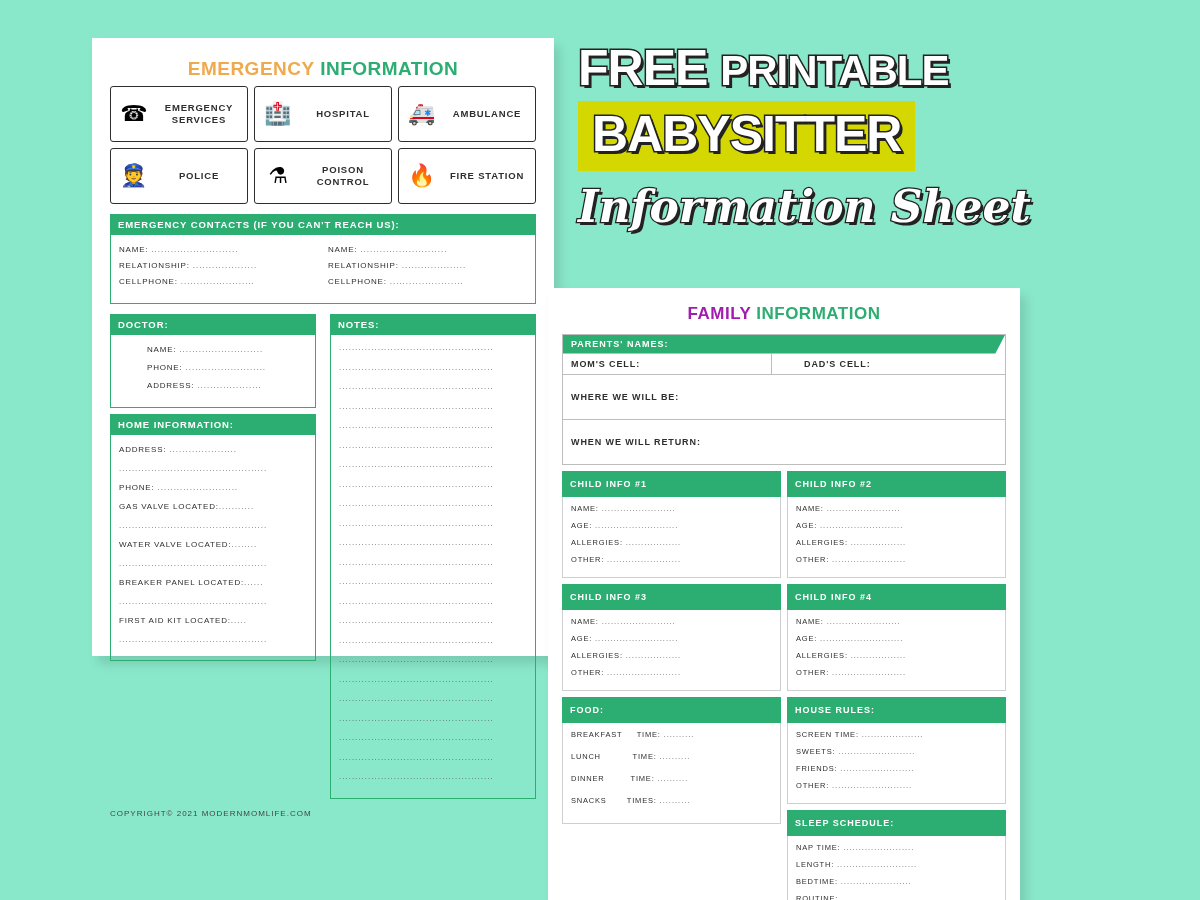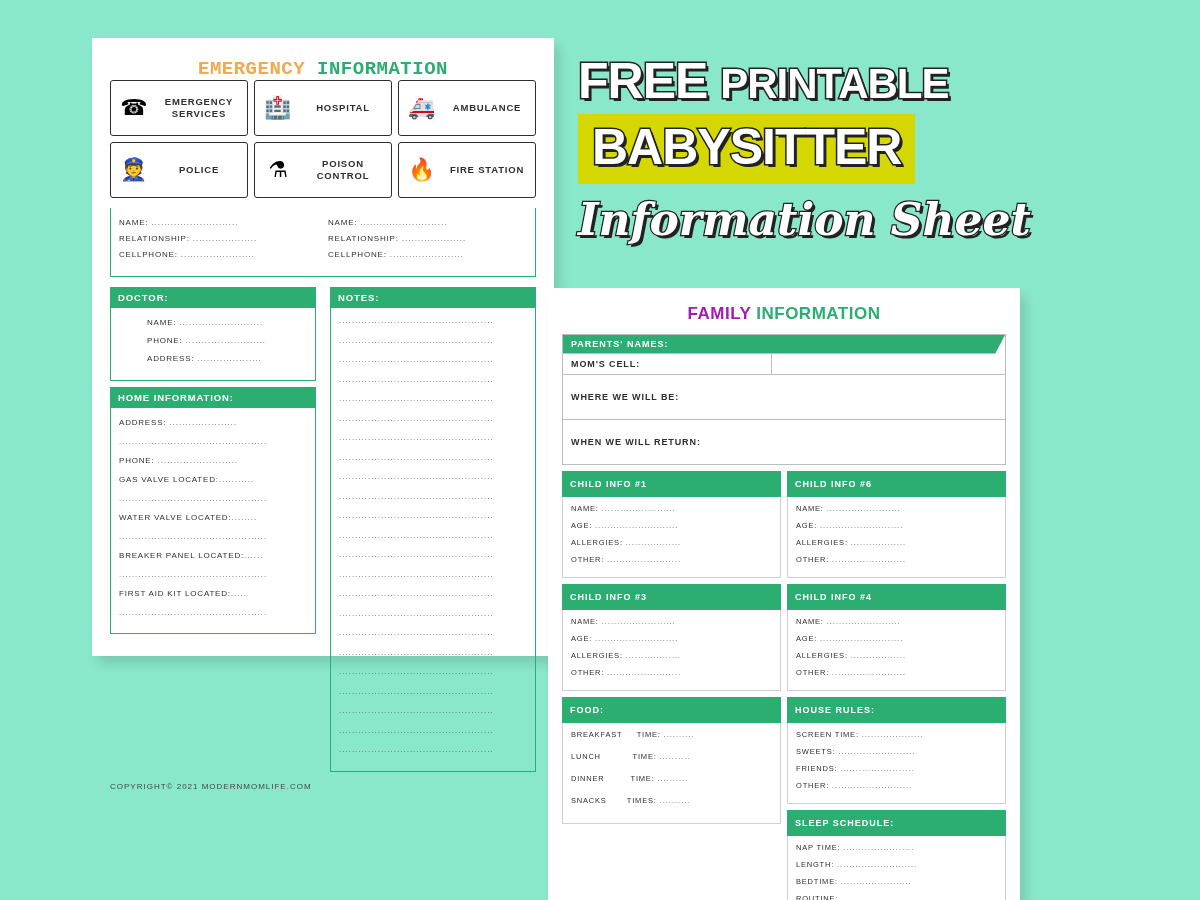--- a/index.html
+++ b/index.html
@@ -19,22 +19,21 @@
     width: 462px; height: 618px;
     background: #ffffff;
     box-shadow: 6px 8px 10px rgba(0,0,0,0.12);
     padding: 14px 18px 10px 18px;
   }
   .s1-title {
     text-align: center;
     font-size: 19px;
     font-weight: bold;
     letter-spacing: 0.5px;
-    margin: 6px 0 0 0;
-    font-family: Liberation Mono, monospace;
+    margin: 6px 0 6px 0;
   }
   .s1-title .orange { color: #f0a94c; }
   .s1-title .green  { color: #2cad72; }
 
   .contact-grid {
     display: grid;
     grid-template-columns: 1fr 1fr 1fr;
     gap: 6px;
   }
   .cbox {
@@ -192,20 +191,21 @@
       <span class="ico">⚗</span>
       <span class="lbl">POISON<br>CONTROL</span>
     </div>
     <div class="cbox">
       <span class="ico">🔥</span>
       <span class="lbl">FIRE STATION</span>
     </div>
   </div>
 
   <div class="panel-wrap">
+    <div class="greenbar">EMERGENCY CONTACTS (IF YOU CAN'T REACH US):</div>
     <div class="panel">
       <div class="two-col">
         <div>
           <div class="fline"><span>NAME:</span> <span class="dots">...........................</span></div>
           <div class="fline"><span>RELATIONSHIP:</span> <span class="dots">....................</span></div>
           <div class="fline"><span>CELLPHONE:</span> <span class="dots">.......................</span></div>
         </div>
         <div>
           <div class="fline"><span>NAME:</span> <span class="dots">...........................</span></div>
           <div class="fline"><span>RELATIONSHIP:</span> <span class="dots">....................</span></div>
@@ -281,37 +281,38 @@
 
   <div class="s2-title">
     <span class="orange">FAMILY</span>
     <span class="green">INFORMATION</span>
   </div>
 
   <div class="tbl">
     <div class="row-green notch">PARENTS' NAMES:</div>
     <div class="row-split">
       <div>MOM'S CELL:</div>
+      <div>DAD'S CELL:</div>
     </div>
     <div class="row-plain">WHERE WE WILL BE:</div>
     <div class="row-plain">WHEN WE WILL RETURN:</div>
   </div>
 
   <div class="grid2">
     <div>
       <div class="cardhdr">CHILD INFO #1</div>
       <div class="cardbody">
         <div class="fline"><span>NAME:</span> <span class="dots">........................</span></div>
         <div class="fline"><span>AGE:</span> <span class="dots">...........................</span></div>
         <div class="fline"><span>ALLERGIES:</span> <span class="dots">..................</span></div>
         <div class="fline"><span>OTHER:</span> <span class="dots">........................</span></div>
       </div>
     </div>
     <div>
-      <div class="cardhdr">CHILD INFO #6</div>
+      <div class="cardhdr">CHILD INFO #2</div>
       <div class="cardbody">
         <div class="fline"><span>NAME:</span> <span class="dots">........................</span></div>
         <div class="fline"><span>AGE:</span> <span class="dots">...........................</span></div>
         <div class="fline"><span>ALLERGIES:</span> <span class="dots">..................</span></div>
         <div class="fline"><span>OTHER:</span> <span class="dots">........................</span></div>
       </div>
     </div>
   </div>
 
   <div class="grid2">
@@ -364,21 +365,21 @@
       <div class="cardbody">
         <div class="fline"><span>WIFI LOGIN:</span> <span class="dots">....................</span></div>
         <div class="fline"><span>PASSWORD:</span> <span class="dots">.....................</span></div>
 
       </div>
     </div>
   </div>
 
 </div>
 
-<div style="position:absolute; left:578px; top:56px; width:500px;">
+<div style="position:absolute; left:578px; top:43px; width:500px;">
   <div style="font-size:50px; font-weight:bold; letter-spacing:-1px; color:#ffffff; -webkit-text-stroke:3px #222; paint-order:stroke fill; text-shadow: 3px 3px 0 #222; line-height:1;">
     <span>FREE</span>
     <span style="font-size:42px;">PRINTABLE</span>
   </div>
 
   <div style="margin-top:8px; background:#d4d800; display:inline-block; padding:4px 14px 8px 14px;">
     <span style="font-size:50px; font-weight:bold; color:#ffffff; -webkit-text-stroke:3px #222; paint-order:stroke fill; text-shadow:3px 3px 0 #222; letter-spacing:-1px;">BABYSITTER</span>
   </div>
 
   <div style="margin-top:10px; font-family:'DejaVu Serif', serif; font-style:italic; font-weight:bold; font-size:44px; color:#ffffff; -webkit-text-stroke:2.5px #222; paint-order:stroke fill; text-shadow:3px 3px 0 #222;">Information Sheet</div>

